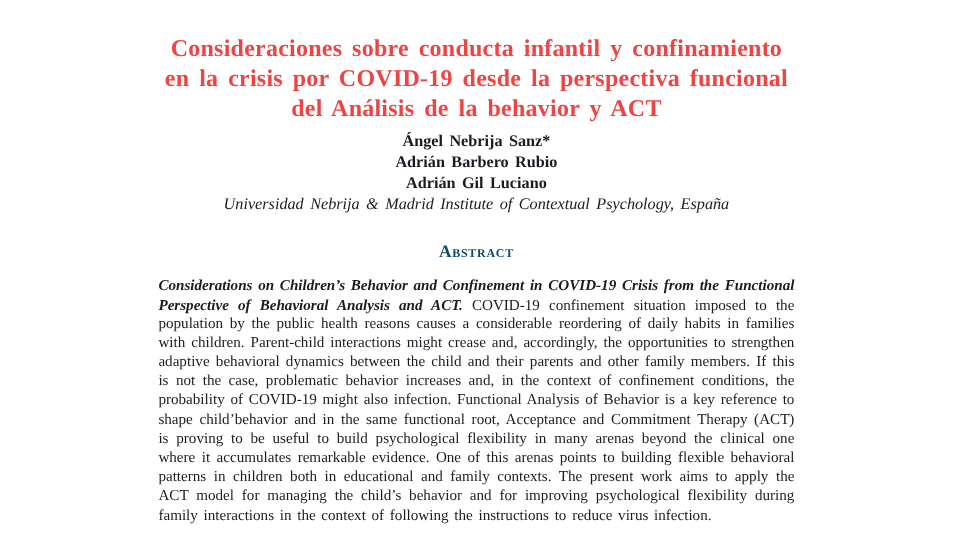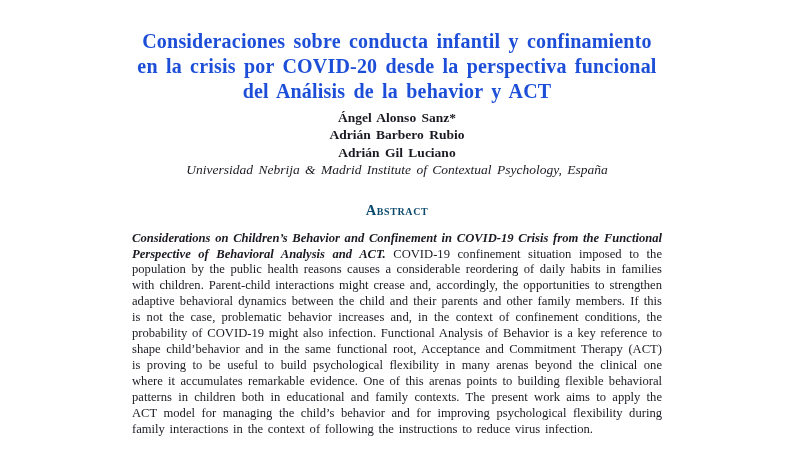--- a/index.html
+++ b/index.html
@@ -17,21 +17,21 @@
     color: #1a1a22;
   }
   .title {
     margin: 29px 40px 5px;
     text-align: center;
     font-size: 20px;
     line-height: 25px;
     font-weight: bold;
     letter-spacing: 0.2px;
     word-spacing: 3px;
-    color: #1d4ed8;
+    color: #ef4444;
   }
   .title-line { display: block; }
   .byline {
     text-align: center;
     font-size: 13.5px;
     line-height: 17.4px;
     word-spacing: 2px;
   }
   .author-name { font-weight: bold; }
   .author-affiliation { font-style: italic; }
@@ -57,26 +57,26 @@
     font-style: italic;
   }
 </style>
 </head>
 <body>
 
 <div class="page">
 
   <h1 class="title">
     <span class="title-line">Consideraciones sobre conducta infantil y confinamiento</span>
-    <span class="title-line">en la crisis por COVID-20 desde la perspectiva funcional</span>
+    <span class="title-line">en la crisis por COVID-19 desde la perspectiva funcional</span>
     <span class="title-line">del Análisis de la behavior y ACT</span>
   </h1>
 
   <div class="byline">
-    <div class="author-name">Ángel Alonso Sanz*</div>
+    <div class="author-name">Ángel Nebrija Sanz*</div>
     <div class="author-name">Adrián Barbero Rubio</div>
     <div class="author-name">Adrián Gil Luciano</div>
     <div class="author-affiliation">Universidad Nebrija &amp; Madrid Institute of Contextual Psychology, España</div>
   </div>
 
   <div class="abstract-heading">Abstract</div>
 
   <p class="abstract"><span class="abstract-lead">Considerations on Children’s Behavior and Confinement in COVID-19 Crisis from the Functional Perspective of Behavioral Analysis and ACT.</span><span> COVID-19 confinement situation imposed to the population by the public health reasons causes a considerable reordering of daily habits in families with children. Parent-child interactions might crease and, accordingly, the opportunities to strengthen adaptive behavioral dynamics between the child and their parents and other family members. If this is not the case, problematic behavior increases and, in the context of confinement conditions, the probability of COVID-19 might also infection. Functional Analysis of Behavior is a key reference to shape child’behavior and in the same functional root, Acceptance and Commitment Therapy (ACT) is proving to be useful to build psychological flexibility in many arenas beyond the clinical one where it accumulates remarkable evidence. One of this arenas points to building flexible behavioral patterns in children both in educational and family contexts. The present work aims to apply the ACT model for managing the child’s behavior and for improving psychological flexibility during family interactions in the context of following the instructions to reduce virus infection.</span></p>
 
 </div>

